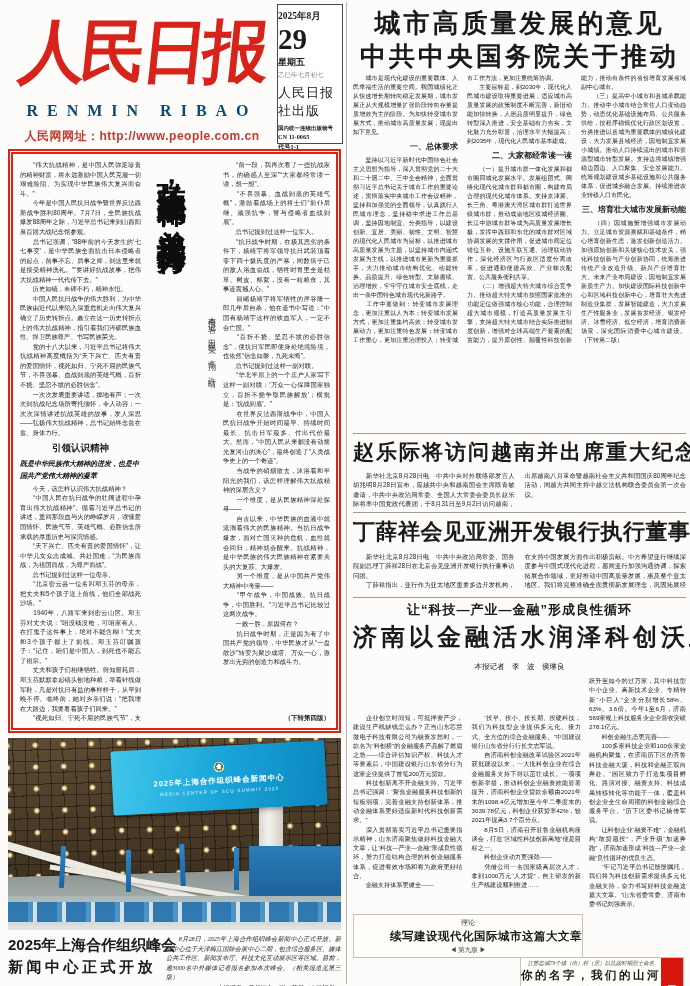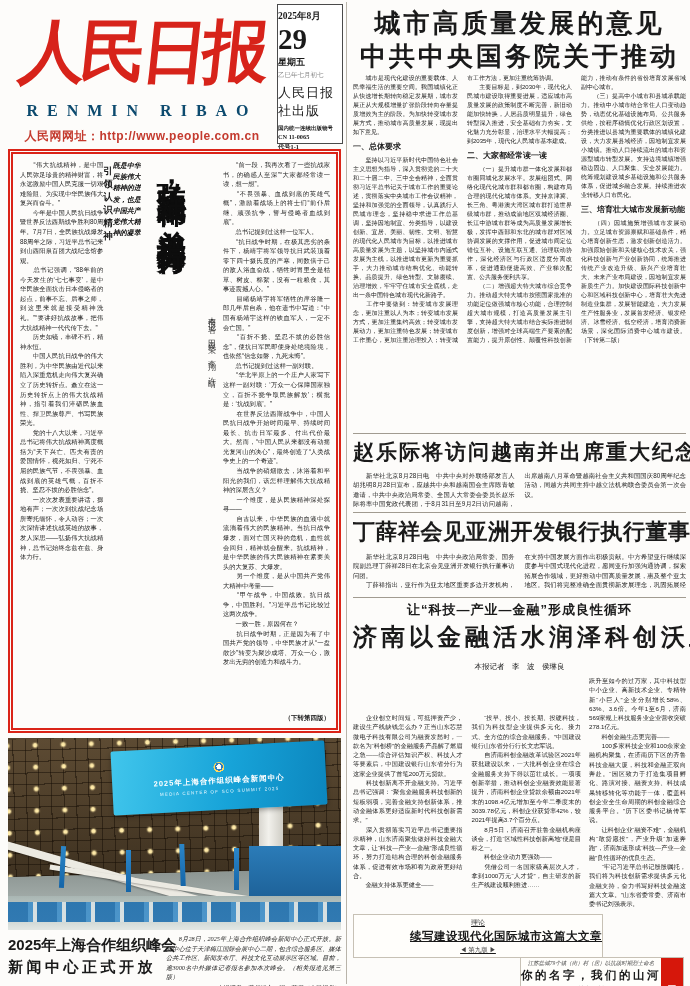--- a/index.html
+++ b/index.html
@@ -28,21 +28,21 @@
   .db-issn-label { font-size:5.5px; font-weight:700; }
   .db-small { font-size:6.3px; line-height:1.5; font-weight:700; }
 
   .vrule { position:absolute; left:346px; top:2px; width:0; height:982px; border-left:1px solid #b9b4aa; }
 
   
   .redbox { position:absolute; left:8px; top:149px; width:333px; height:584px;
             border:5px double #da2418; background:#fdfcfa; padding:6px 6px 5px 7px;
             display:flex; gap:5px; overflow:hidden; }
   .news-text { font-size:6.3px; line-height:1.52; text-align:justify; white-space:pre-line; color:#222; }
-  .rb-left { width:121px; display:flex; flex-direction:row; overflow:hidden; }
+  .rb-left { width:121px; display:flex; flex-direction:column; overflow:hidden; }
   .rb-sec { font-size:9.5px; font-weight:900; text-align:center; margin:5px 0 3px; }
   .rb-lede { font-size:7px; font-weight:700; font-style:italic; line-height:1.6;
              white-space:pre-line; margin-bottom:3px; color:#111; }
   .rb-left .grow { flex:1; overflow:hidden; }
   .rb-head { width:52px; display:flex; justify-content:center; }
   .rb-head span { writing-mode:vertical-rl; font-size:29px; font-weight:900; letter-spacing:2px;
              line-height:52px; color:#0d0d0d; font-family:"Liberation Sans", sans-serif; }
   .rb-byline { width:15px; display:flex; justify-content:center; }
   .rb-byline span { writing-mode:vertical-rl; font-size:8px; letter-spacing:3px; color:#333; margin-top:150px; }
   .rb-right { flex:1; display:flex; flex-direction:column; overflow:hidden; }
@@ -92,21 +92,21 @@
   .hrline { position:absolute; left:0; right:0; border-top:1px solid #a19b90; }
 
   .op { position:absolute; left:0; top:7px; right:0; }
   .op-title { font-size:26px; font-weight:900; text-align:center; letter-spacing:3px;
       line-height:1.28; white-space:nowrap; }
   .op-date { font-size:11.5px; font-weight:700; text-align:center; margin:5px 0 7px;
       font-family:"Liberation Serif", serif; }
   .op-cols { column-count:3; column-gap:9px; height:324px; overflow:hidden;
       font-size:6px; line-height:1.5; text-align:justify; }
   .op-cols p { white-space:pre-line; }
-  .op-h { font-size:8px; font-weight:900; text-align:left; margin:4px 0 3px; }
+  .op-h { font-size:8px; font-weight:900; text-align:right; margin:4px 0 3px; }
 
   .zhao { position:absolute; left:0; top:438px; right:0; }
   .mid-title { font-size:21px; font-weight:700; font-family:"Liberation Serif", serif;
       text-align:center; letter-spacing:2px; white-space:nowrap; }
   .two-cols { column-count:2; column-gap:10px; overflow:hidden;
       font-size:6.3px; line-height:1.5; text-align:justify; margin-top:5px; }
   .two-cols p { white-space:pre-line; }
   .zhao .two-cols { height:40px; }
 
   .ding { position:absolute; left:0; top:517px; right:0; }
@@ -121,22 +121,22 @@
   .jn-body { position:relative; margin-top:4px; height:320px; }
   .jn-banner { position:absolute; left:0; top:4px; width:228px; height:27px; background:#d6170b;
       color:#fff; font-size:14px; font-weight:900; display:flex; align-items:center;
       justify-content:center; letter-spacing:1px; white-space:nowrap; }
   .jn-left { position:absolute; left:0; top:37px; width:228px; height:196px; overflow:hidden;
       column-count:2; column-gap:9px; font-size:6.2px; line-height:1.5; text-align:justify; }
   .jn-left p, .jn-right p { white-space:pre-line; }
   .jn-right { position:absolute; right:0; top:0; width:97px; height:268px; overflow:hidden;
       font-size:6.2px; line-height:1.5; text-align:justify; }
 
-  .lilun { position:absolute; left:0; top:238px; width:250px; height:44px;
-      border:1px solid #c7c1b5; background:#fffefb; text-align:center; padding-top:3px;text-decoration:underline; }
+  .lilun { position:absolute; left:0; top:238px; width:230px; height:44px;
+      border:1px solid #c7c1b5; background:#fffefb; text-align:center; padding-top:3px; }
   .lilun-label { font-size:7px; font-family:"Liberation Serif", serif; color:#333; }
   .lilun-title { font-size:11.5px; font-weight:900; letter-spacing:.5px; margin-top:1px; white-space:nowrap;text-align:right; }
   .box-page { font-size:6.5px; color:#444; margin-top:2px; font-family:"Liberation Serif", serif; }
 
   .daodu { position:absolute; right:2px; top:281px; width:164px; height:39px;
       border:1px solid #c7c1b5; background:#fffefb; display:flex; }
   .daodu-main { flex:1; text-align:center; padding-top:2px; }
   .daodu-note { font-size:5.5px; font-style:italic; color:#444; font-family:"Liberation Serif", serif; white-space:nowrap; }
   .daodu-title { font-size:11.5px; font-weight:900; letter-spacing:2.5px; margin-top:1px; white-space:nowrap; }
   .daodu-tab { width:22px; background:#d6170b; color:#fff; display:flex; align-items:center;

